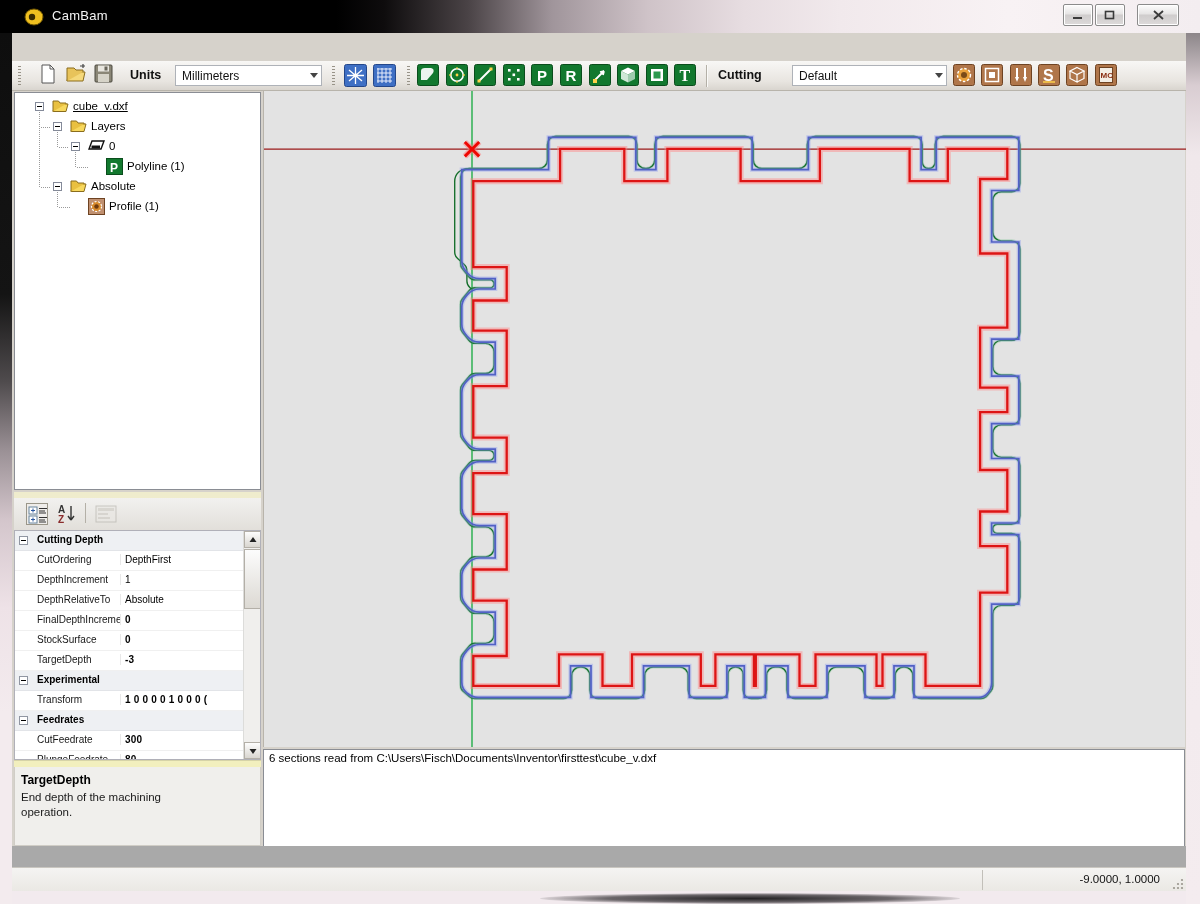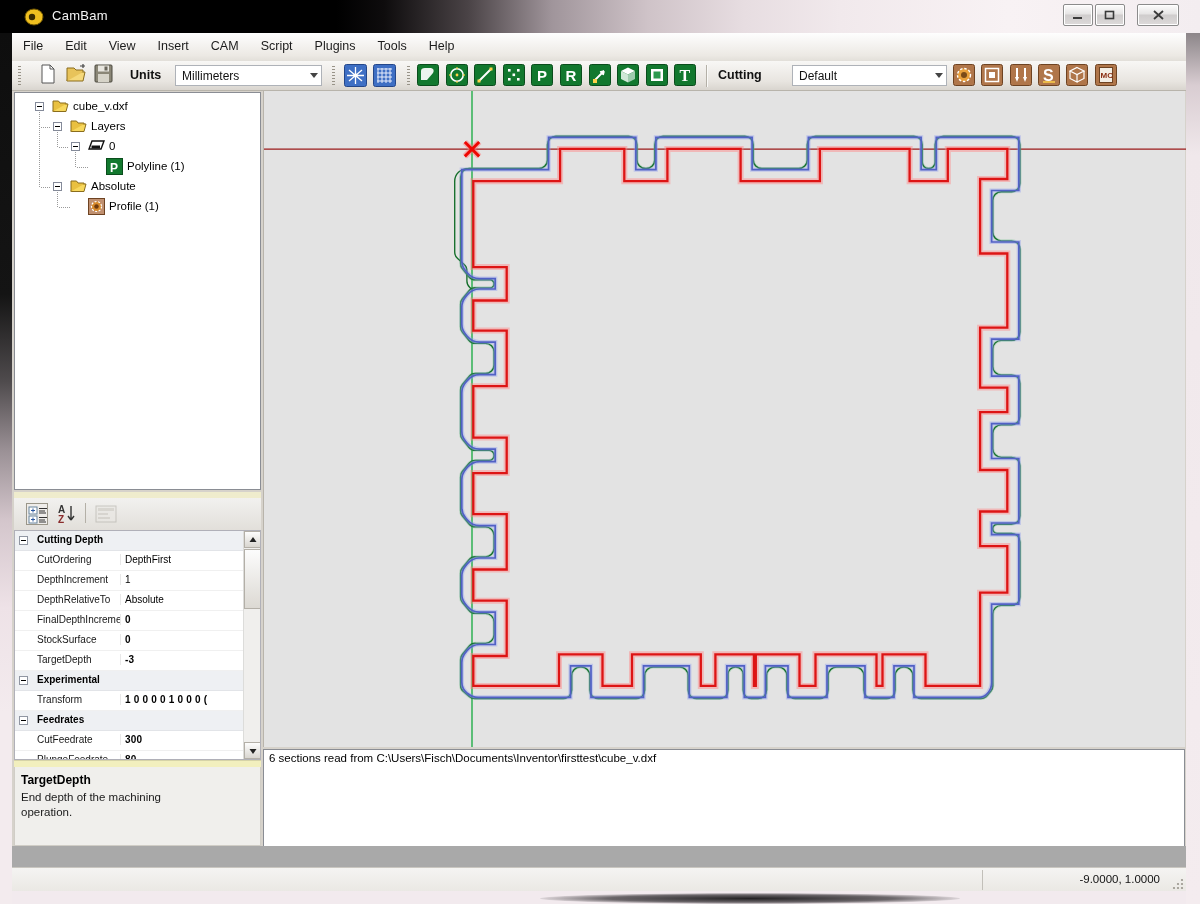--- a/index.html
+++ b/index.html
@@ -126,21 +126,20 @@
       </svg>
   </div>
 </div>
 
 <div id="border-left" class="abs"></div>
 <div id="border-right" class="abs"></div>
 <div id="border-bottom" class="abs"></div>
 <div id="bottom-blob" class="abs"></div>
 
 <div id="client" class="abs">
-  <div id="menubar" class="abs"><span class="menu-item">File</span><span class="menu-item">Edit</span><span class="menu-item">View</span><span class="menu-item">Insert</span><span class="menu-item">CAM</span><span class="menu-item">Script</span><span class="menu-item">Plugins</span><span class="menu-item">Tools</span><span class="menu-item">Help</span></div>
   <div id="toolbar" class="abs">
       <div class="tb-grip" style="left: 6px;"></div>
       <span class="tb-icon" style="left: 26px;">
         <svg width="20" height="20" viewBox="0 0 20 20">
           <path d="M4 1 H12 L16 5 V19 H4 Z" fill="#fff" stroke="#555"></path>
           <path d="M12 1 L12 5 L16 5" fill="none" stroke="#555"></path>
         </svg>
       </span>
       <span class="tb-icon" style="left: 54px;">
         <svg width="22" height="20" viewBox="0 0 22 20">
@@ -308,21 +307,21 @@
       </span>
     </div>
 
   <div id="tree-panel" class="abs">
       <div class="tree-row" style="top: 4px; left: 0px; width: 245px;">
         <span class="tree-exp" style="left: 20px;"></span>
         <span class="tree-icon" style="left: 37px;"><svg width="17" height="16" viewBox="0 0 17 16">
             <path d="M1 13.5 L3 6 H16 L14 13.5 Z" fill="#f7d85e" stroke="#8a6d1d"></path>
             <path d="M1 13.5 V3 H6.5 L8 5 H14 V6" fill="#e9c040" stroke="#8a6d1d"></path>
           </svg></span>
-        <span class="tree-label" style="left: 58px;">cube_v.dxf</span>
+        <span class="tree-label" style="left: 58px; text-decoration: underline;">cube_v.dxf</span>
       </div>
       <div class="tree-row" style="top: 24px; left: 0px; width: 196px;">
         <span class="tree-exp" style="left: 38px;"></span>
         <span class="tree-icon" style="left: 55px;"><svg width="17" height="16" viewBox="0 0 17 16">
             <path d="M1 13.5 L3 6 H16 L14 13.5 Z" fill="#f7d85e" stroke="#8a6d1d"></path>
             <path d="M1 13.5 V3 H6.5 L8 5 H14 V6" fill="#e9c040" stroke="#8a6d1d"></path>
           </svg></span>
         <span class="tree-label" style="left: 76px;">Layers</span>
       </div>
       <div class="tree-row" style="top: 44px; left: 0px; width: 245px;">

